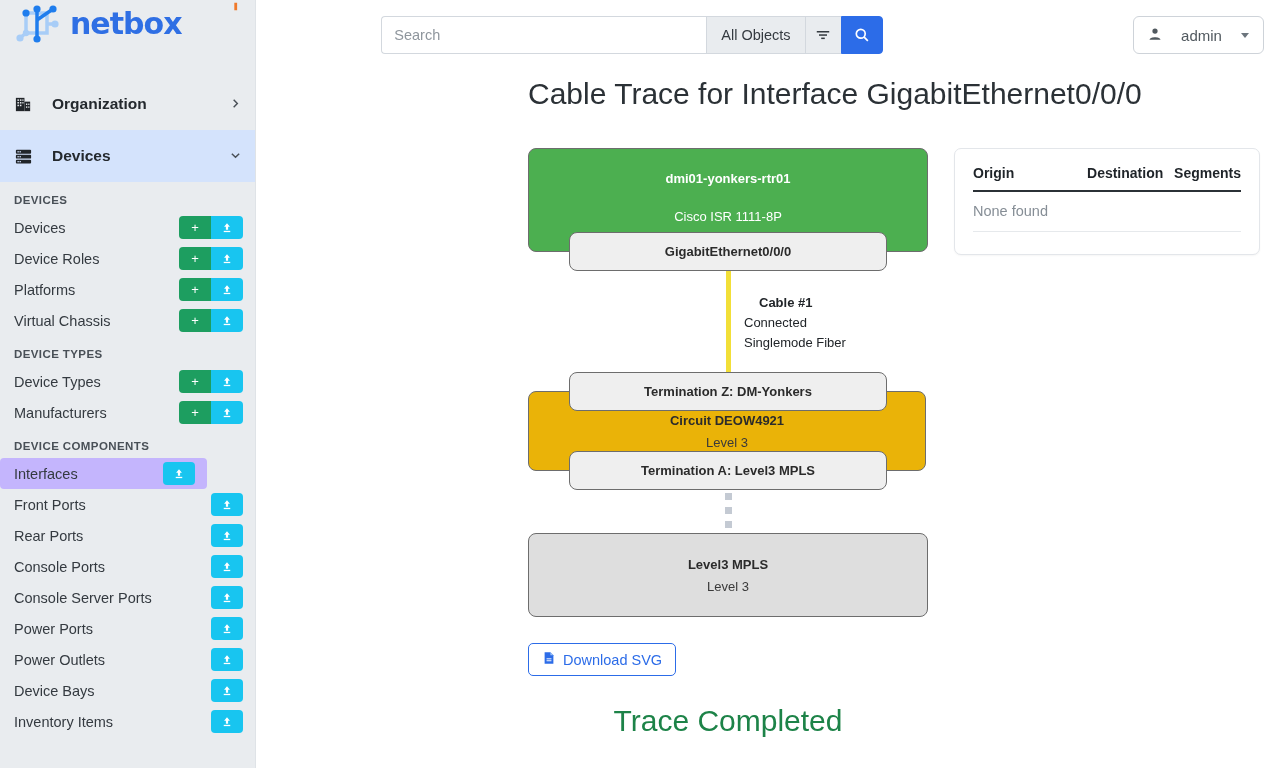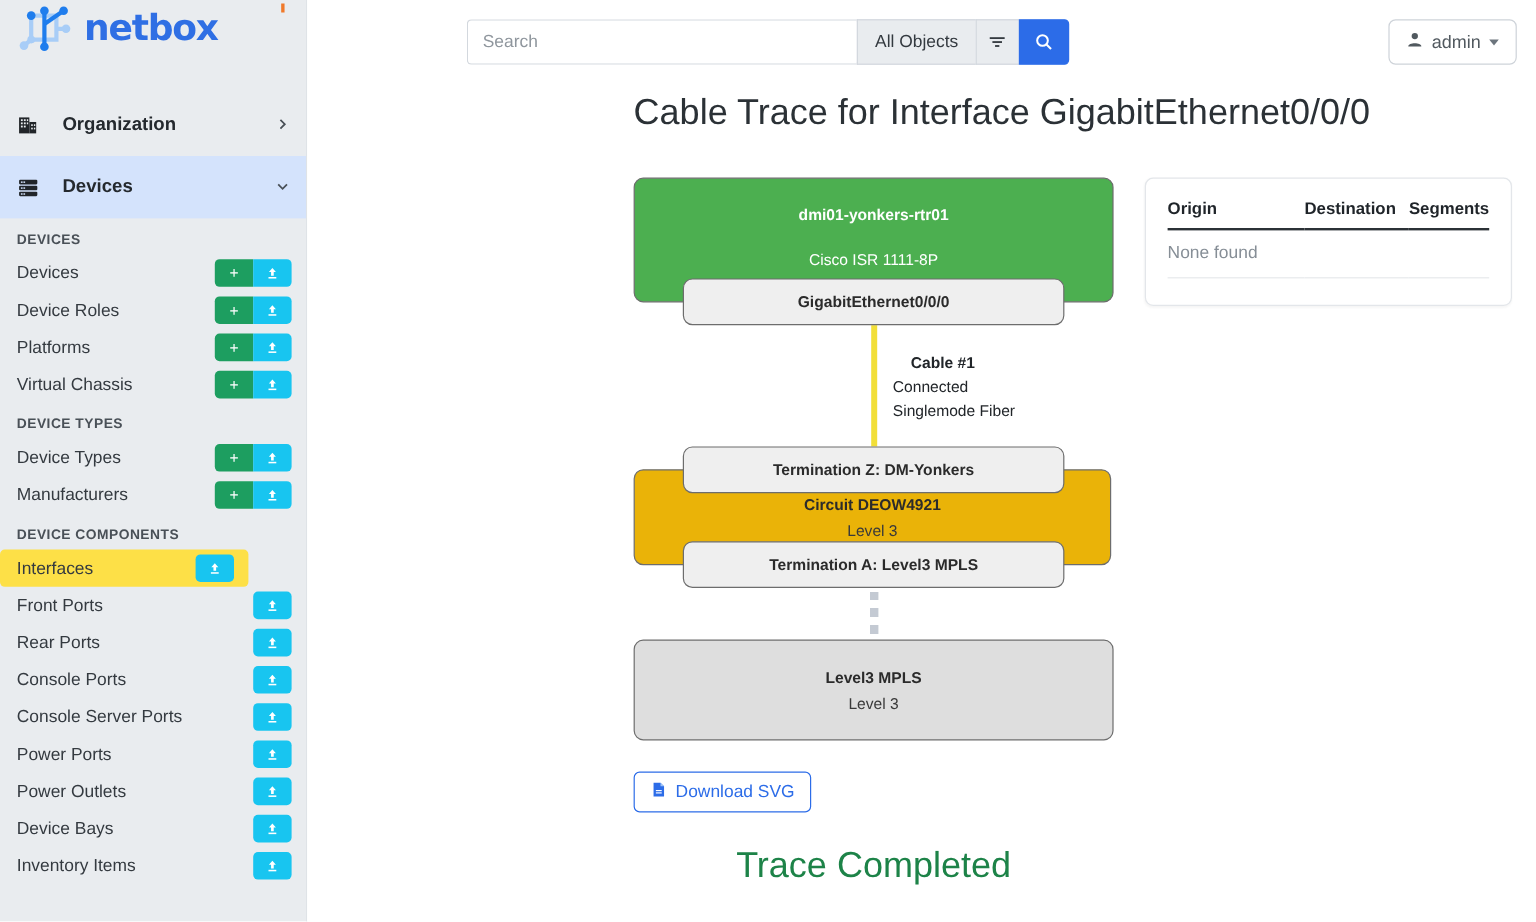--- a/index.html
+++ b/index.html
@@ -56,21 +56,21 @@
     text-transform: uppercase;
   }
   .nav-item {
     position: relative;
     display: flex; align-items: center;
     height: 31px; margin: 0 0 0 0;
     padding: 0 14px 0 14px;
     font-size: 14.5px; color: #343a40; cursor: pointer;
   }
   .nav-item .nlabel { flex: 1 1 auto; }
-  .nav-item.sel { background: #fde047; border-radius: 4px; width: 207px; }
+  .nav-item.sel { background: #c4b5fd; border-radius: 4px; width: 207px; }
   .btn-pair { position: absolute; right: 12px; top: 4px; display: flex; height: 23px; }
   .mini-btn {
     width: 32px; height: 23px;
     display: flex; align-items: center; justify-content: center;
     color: #ffffff; font-size: 13px; cursor: pointer; border: none;
     line-height: 1;
   }
   .mini-add { background: #1d9e60; border-radius: 4px 0 0 4px; }
   .mini-imp { background: #18c5f0; border-radius: 0 4px 4px 0; }
   .mini-imp.solo { border-radius: 4px; }
@@ -99,21 +99,21 @@
   }
   .filter-btn {
     width: 36px; height: 38px; display: flex; align-items: center; justify-content: center;
     background: #e9ecef; border: 1px solid #d3d8de; border-right: none; cursor: pointer;
   }
   .search-btn {
     width: 42px; height: 38px; display: flex; align-items: center; justify-content: center;
     background: #2c6ce8; border: 1px solid #2c6ce8; border-radius: 0 4px 4px 0; cursor: pointer;
   }
   .user-btn {
-    height: 38px; display: flex; align-items: center; gap: 7px;
+    height: 38px; display: flex; align-items: center; gap: 19px;
     padding: 0 14px; border: 1px solid #ced3d9; border-radius: 6px;
     font-size: 15px; color: #51595f; cursor: pointer; background: #fff;
     margin-left: auto;
   }
   .caret { width:0;height:0;border-left:4.5px solid transparent;border-right:4.5px solid transparent;border-top:5.5px solid #6c757d; }
 
   .page-title {
     font-size: 30px; font-weight: 400; color: #2b3136;
     padding: 6px 0 0 272px; margin: 0; line-height: 1.2;
   }

